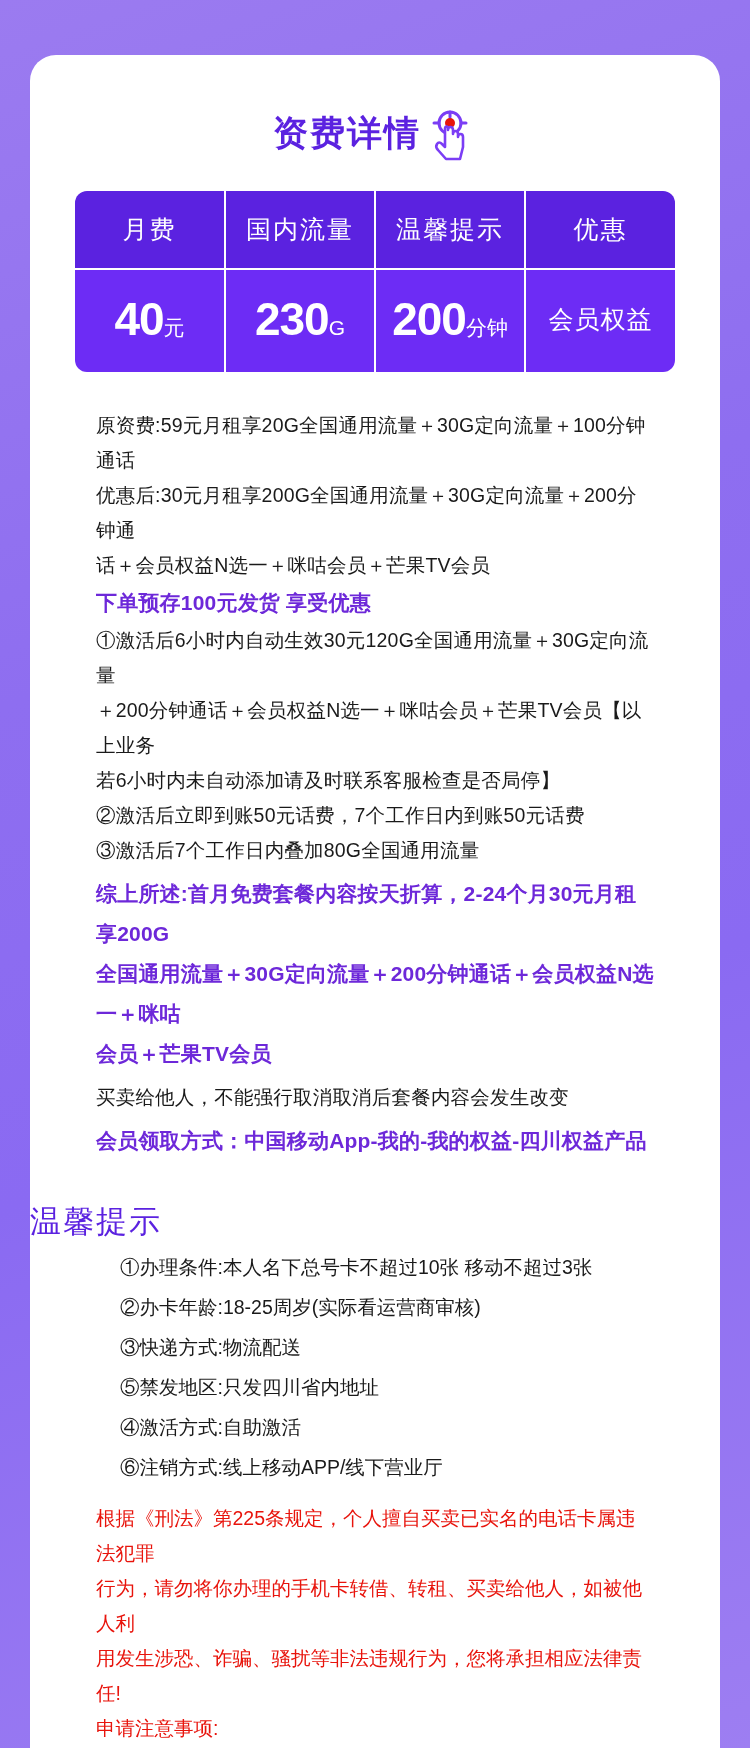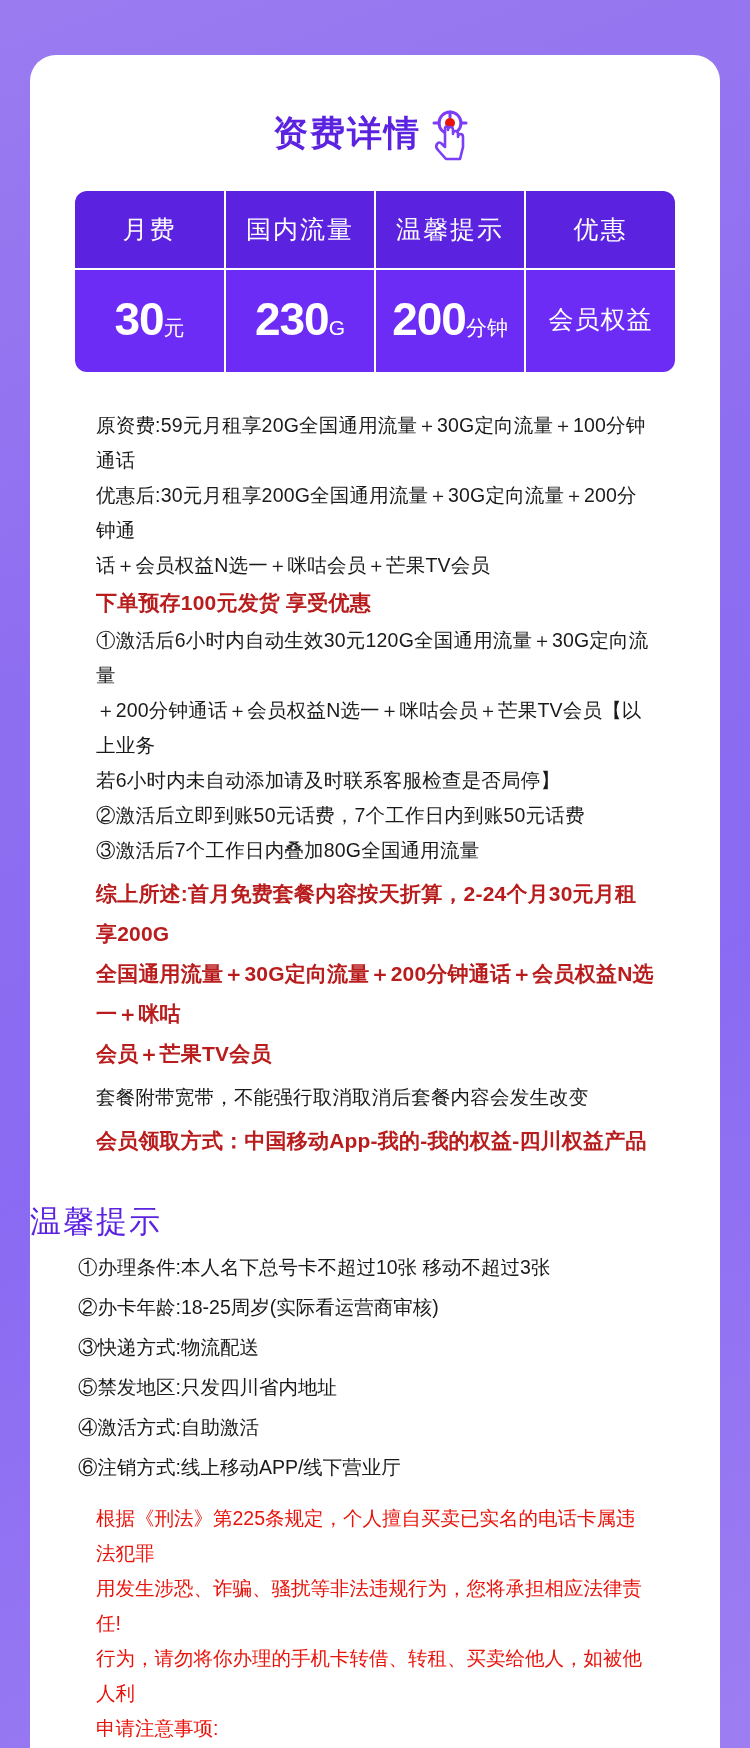--- a/index.html
+++ b/index.html
@@ -92,38 +92,38 @@
     padding: 0 66px;
     margin-top: 36px;
   }
   .line {
     font-size: 19.5px;
     color: #1a1a1a;
     line-height: 35px;
     letter-spacing: 0.2px;
   }
   .line.bold-red {
-    color: #b91c1c;
+    color: #6d28d9;
     font-weight: bold;
     font-size: 21px;
     line-height: 40px;
   }
   .gap-sm { height: 6px; }
   
   .sub-title {
     text-align: left;
     font-size: 31px;
     font-weight: normal;
     color: #5b22e0;
     letter-spacing: 2px;
     margin-top: 40px;
     margin-bottom: 4px;
   }
   .notes {
-    padding: 0 48px;
+    padding: 0 90px;
   }
   .note-line {
     font-size: 19.5px;
     color: #1a1a1a;
     line-height: 40px;
   }
   .legal {
     padding: 0 66px;
     margin-top: 14px;
   }
@@ -158,21 +158,21 @@
       <tr>
         <th>月费</th>
         <th>国内流量</th>
         <th>温馨提示</th>
         <th>优惠</th>
       </tr>
     </thead>
     <tbody>
       <tr>
         <td>
-          <span class="big-num">30</span><span class="unit">元</span>
+          <span class="big-num">40</span><span class="unit">元</span>
         </td>
         <td>
           <span class="big-num">230</span><span class="unit">G</span>
         </td>
         <td>
           <span class="big-num">200</span><span class="unit">分钟</span>
         </td>
         <td>
           <span class="benefit-cell">会员权益</span>
         </td>
@@ -188,36 +188,36 @@
     <div class="line">①激活后6小时内自动生效30元120G全国通用流量＋30G定向流量</div>
     <div class="line">＋200分钟通话＋会员权益N选一＋咪咕会员＋芒果TV会员【以上业务</div>
     <div class="line">若6小时内未自动添加请及时联系客服检查是否局停】</div>
     <div class="line">②激活后立即到账50元话费，7个工作日内到账50元话费</div>
     <div class="line">③激活后7个工作日内叠加80G全国通用流量</div>
     <div class="gap-sm"></div>
     <div class="line bold-red">综上所述:首月免费套餐内容按天折算，2-24个月30元月租享200G</div>
     <div class="line bold-red">全国通用流量＋30G定向流量＋200分钟通话＋会员权益N选一＋咪咕</div>
     <div class="line bold-red">会员＋芒果TV会员</div>
     <div class="gap-sm"></div>
-    <div class="line">套餐附带宽带，不能强行取消取消后套餐内容会发生改变</div>
+    <div class="line">买卖给他人，不能强行取消取消后套餐内容会发生改变</div>
     <div class="gap-sm"></div>
     <div class="line bold-red">会员领取方式：中国移动App-我的-我的权益-四川权益产品</div>
   </div>
 
   <div class="sub-title">温馨提示</div>
   <div class="notes">
     <div class="note-line">①办理条件:本人名下总号卡不超过10张 移动不超过3张</div>
     <div class="note-line">②办卡年龄:18-25周岁(实际看运营商审核)</div>
     <div class="note-line">③快递方式:物流配送</div>
     <div class="note-line">⑤禁发地区:只发四川省内地址</div>
     <div class="note-line">④激活方式:自助激活</div>
     <div class="note-line">⑥注销方式:线上移动APP/线下营业厅</div>
   </div>
 
   <div class="legal">
     <div class="legal-line">根据《刑法》第225条规定，个人擅自买卖已实名的电话卡属违法犯罪</div>
+    <div class="legal-line">行为，请勿将你办理的手机卡转借、转租、买卖给他人，如被他人利</div>
     <div class="legal-line">用发生涉恐、诈骗、骚扰等非法违规行为，您将承担相应法律责任!</div>
-    <div class="legal-line">行为，请勿将你办理的手机卡转借、转租、买卖给他人，如被他人利</div>
     <div class="legal-line">申请注意事项:</div>
 
   </div>
 
 </div>
 
 </body></html>

